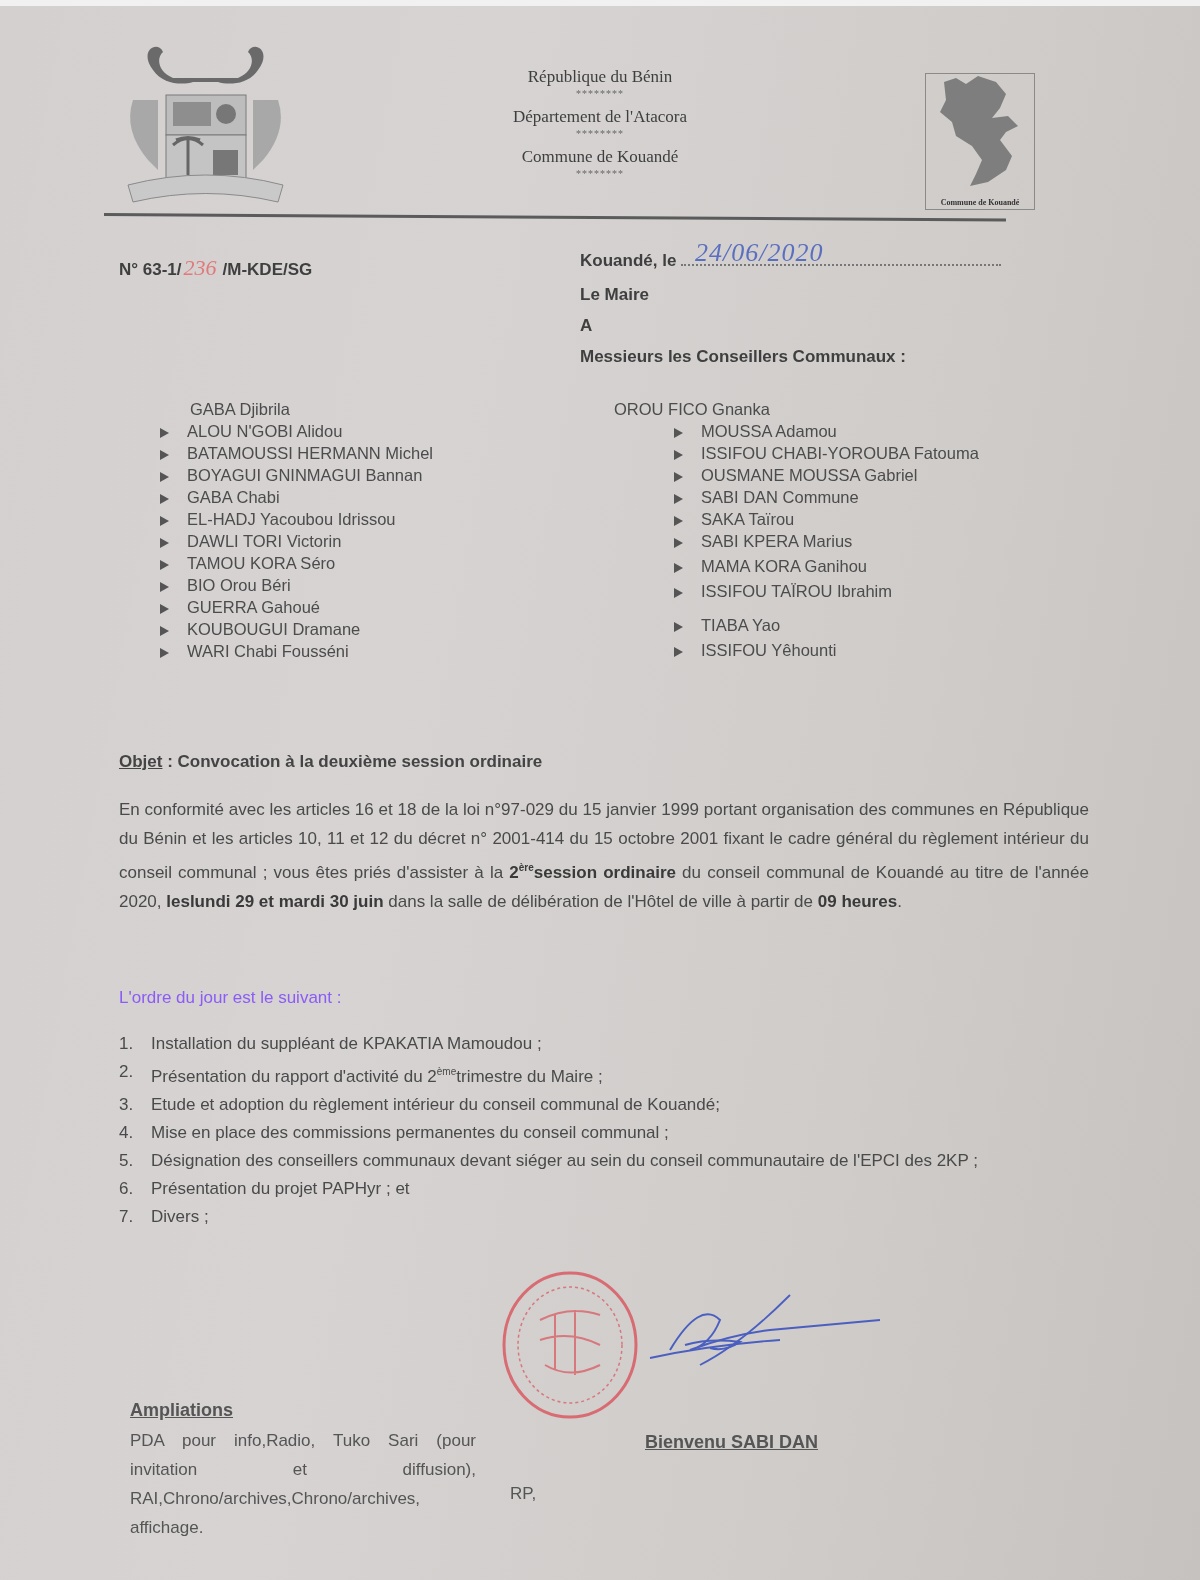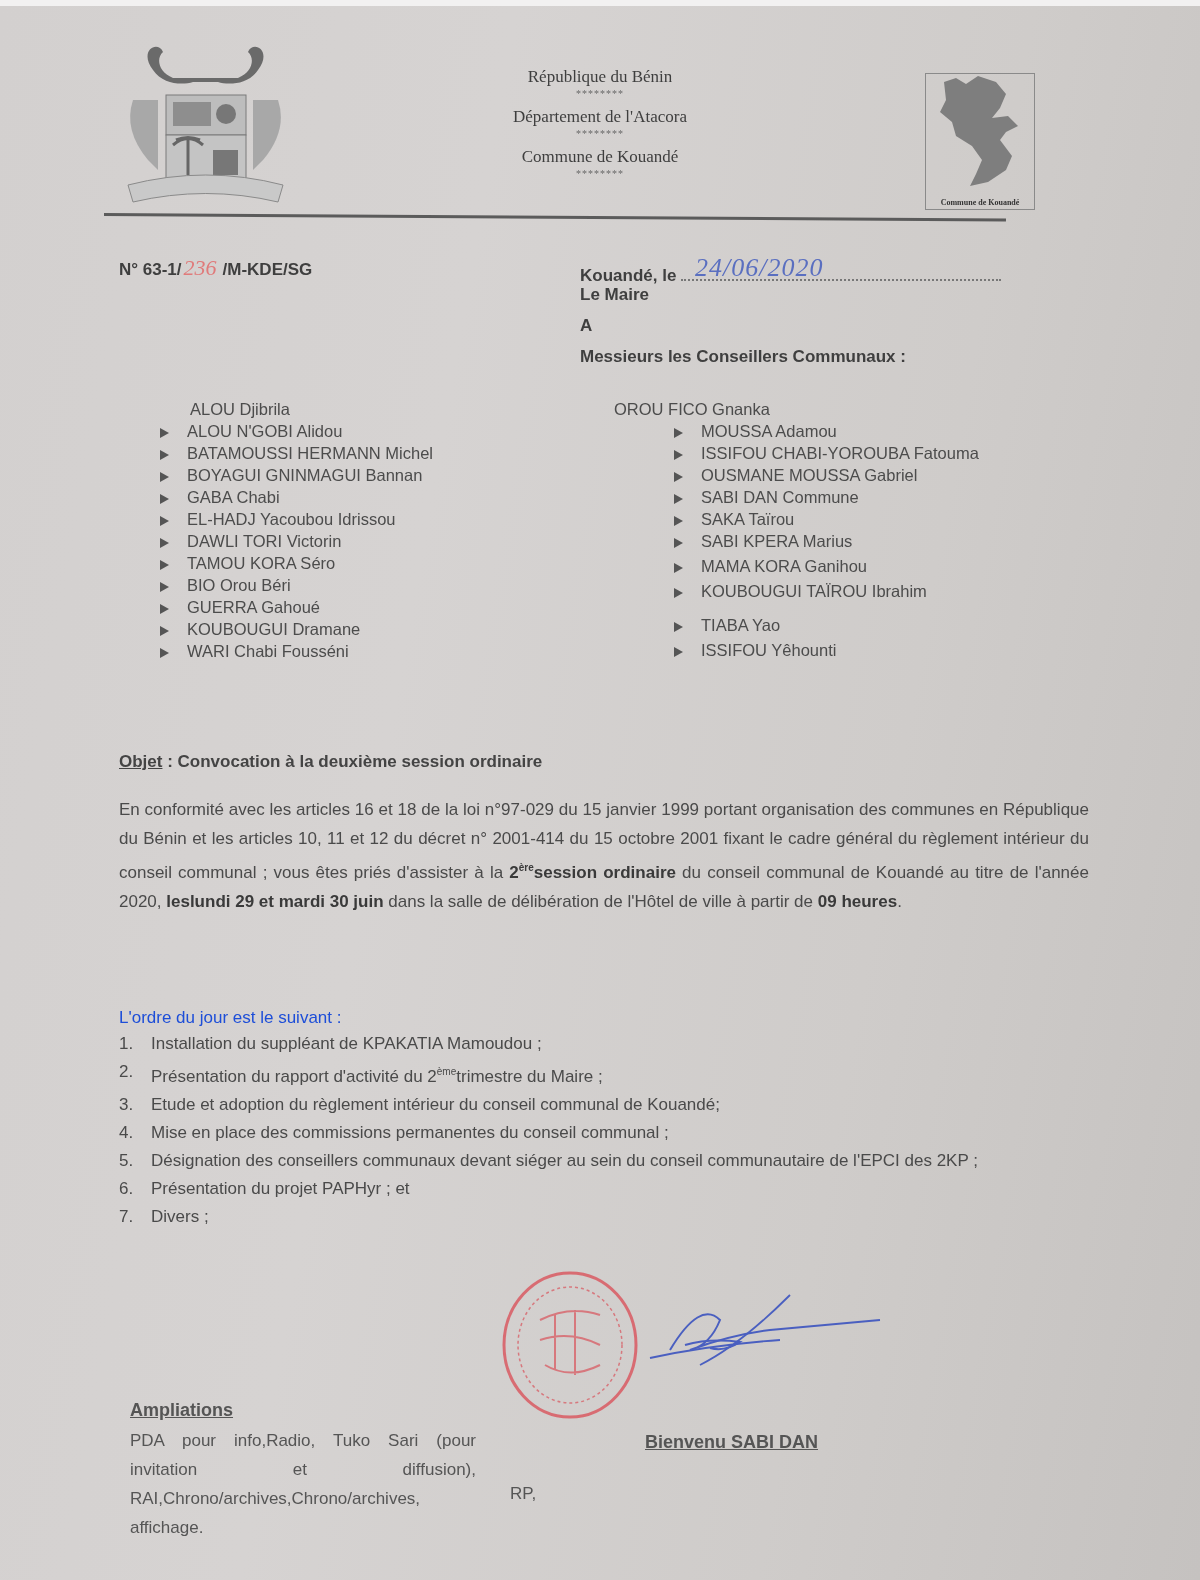--- a/index.html
+++ b/index.html
@@ -17,40 +17,40 @@
   .coat { left: 118px; top: 40px; width: 175px; height: 172px; }
   .header-center { left: 440px; top: 67px; width: 320px; text-align: center; font-family: "Liberation Serif", serif; color: #3e3e3e; }
   .header-center .hl { font-size: 17px; line-height: 20px; }
   .header-center .stars { font-size: 10px; letter-spacing: 1px; line-height: 12px; margin: 1px 0 7px; color: #666; }
   .mapbox { left: 925px; top: 73px; width: 108px; height: 135px; border: 1px solid #8a8a8a; }
   .map-caption { position: absolute; bottom: 2px; left: 0; width: 100%; text-align: center; font-family: "Liberation Serif", serif; font-size: 8px; color: #333; font-weight: bold; }
   .rule { left: 104px; top: 213px; width: 902px; height: 3px; background: #5b5b5b; transform: rotate(0.35deg); transform-origin: left; }
 
   .refno { left: 119px; top: 255px; font-size: 17px; font-weight: bold; color: #3f3f3f; }
   .refno .hand { color: #e07a7a; font-family: "Liberation Serif", serif; font-style: italic; font-size: 22px; font-weight: normal; margin: 0 6px 0 2px; }
-  .datebox { left: 580px; top: 263px; font-size: 17px; font-weight: bold; color: #3f3f3f; text-align: center; }
+  .datebox { left: 580px; top: 248px; font-size: 17px; font-weight: bold; color: #3f3f3f; text-align: center; }
   .datebox .dots { display: inline-block; width: 320px; border-bottom: 2px dotted #777; position: relative; height: 16px; vertical-align: baseline; }
   .datebox .hand-date { position: absolute; left: 14px; top: -10px; color: #5a6fc0; font-family: "Liberation Serif", serif; font-style: italic; font-size: 26px; font-weight: normal; letter-spacing: 1px; }
   .addr { left: 580px; font-size: 17px; font-weight: bold; color: #3f3f3f; }
 
   
   .list-left { left: 190px; top: 398px; font-size: 16.5px; color: #4c4c4c; }
   .list-right { left: 614px; top: 398px; font-size: 16.5px; color: #4c4c4c; }
   .list-row { height: 22px; line-height: 22px; white-space: nowrap; }
   .list-row .arrow { display: inline-block; width: 0; height: 0; border-top: 5px solid transparent; border-bottom: 5px solid transparent; border-left: 9px solid #555; margin-right: 18px; vertical-align: middle; }
   .list-left .list-row.bul { margin-left: -30px; }
   .list-right .list-row.bul { margin-left: 60px; }
 
   
   .objet { left: 119px; top: 752px; font-size: 17px; font-weight: bold; color: #444; }
   .objet .u { text-decoration: underline; }
   .para { left: 119px; top: 795px; width: 970px; font-size: 17px; line-height: 29px; color: #4a4a4a; text-align: justify; }
   .para b { color: #3a3a3a; margin-top: 23px; }
   .para sup { font-size: 10px; }
-  .ordre { left: 119px; top: 988px; font-size: 17px; color: #1d4ed8; margin-top: 20px; }
+  .ordre { left: 119px; top: 988px; font-size: 17px; color: #8b5cf6; }
   .agenda { left: 119px; top: 1030px; width: 980px; font-size: 17px; color: #4a4a4a; }
   .agenda .item { display: flex; line-height: 28px; }
   .agenda .num { width: 32px; flex: none; }
   .agenda sup { font-size: 10px; text-align: center; }
 
   
   .ampl-title { left: 130px; top: 1400px; font-size: 18px; font-weight: bold; color: #555; text-decoration: underline; }
   .ampl-text { left: 130px; top: 1426px; width: 346px; font-size: 17px; line-height: 29px; color: #555; text-align: justify; }
   .rp { left: 510px; top: 1484px; font-size: 17px; color: #555; }
   .stamp { left: 500px; top: 1270px; width: 140px; height: 150px; }
@@ -100,21 +100,21 @@
 
 <div class="abs datebox">
   <span>Kouandé, le</span>
   <span class="dots"><span class="hand-date">24/06/2020</span></span>
 </div>
 <div class="abs addr" style="top:285px">Le Maire</div>
 <div class="abs addr" style="top:316px">A</div>
 <div class="abs addr" style="top:347px">Messieurs les Conseillers Communaux :</div>
 
 <div class="abs list-left">
-  <div class="list-row"><span>ALOU Djibrila</span></div>
+  <div class="list-row"><span>GABA Djibrila</span></div>
   <div class="list-row bul"><span class="arrow"></span><span>ALOU N'GOBI Alidou</span></div>
   <div class="list-row bul"><span class="arrow"></span><span>BATAMOUSSI HERMANN Michel</span></div>
   <div class="list-row bul"><span class="arrow"></span><span>BOYAGUI GNINMAGUI Bannan</span></div>
   <div class="list-row bul"><span class="arrow"></span><span>GABA Chabi</span></div>
   <div class="list-row bul"><span class="arrow"></span><span>EL-HADJ Yacoubou Idrissou</span></div>
   <div class="list-row bul"><span class="arrow"></span><span>DAWLI TORI Victorin</span></div>
   <div class="list-row bul"><span class="arrow"></span><span>TAMOU KORA Séro</span></div>
   <div class="list-row bul"><span class="arrow"></span><span>BIO Orou Béri</span></div>
   <div class="list-row bul"><span class="arrow"></span><span>GUERRA Gahoué</span></div>
   <div class="list-row bul"><span class="arrow"></span><span>KOUBOUGUI Dramane</span></div>
@@ -123,21 +123,21 @@
 
 <div class="abs list-right">
   <div class="list-row"><span>OROU FICO Gnanka</span></div>
   <div class="list-row bul"><span class="arrow"></span><span>MOUSSA Adamou</span></div>
   <div class="list-row bul"><span class="arrow"></span><span>ISSIFOU CHABI-YOROUBA Fatouma</span></div>
   <div class="list-row bul"><span class="arrow"></span><span>OUSMANE MOUSSA Gabriel</span></div>
   <div class="list-row bul"><span class="arrow"></span><span>SABI DAN Commune</span></div>
   <div class="list-row bul"><span class="arrow"></span><span>SAKA Taïrou</span></div>
   <div class="list-row bul"><span class="arrow"></span><span>SABI KPERA Marius</span></div>
   <div class="list-row bul" style="margin-top:3px"><span class="arrow"></span><span>MAMA KORA Ganihou</span></div>
-  <div class="list-row bul" style="margin-top:3px"><span class="arrow"></span><span>KOUBOUGUI TAÏROU Ibrahim</span></div>
+  <div class="list-row bul" style="margin-top:3px"><span class="arrow"></span><span>ISSIFOU TAÏROU Ibrahim</span></div>
   <div class="list-row bul" style="margin-top:12px"><span class="arrow"></span><span>TIABA Yao</span></div>
   <div class="list-row bul" style="margin-top:3px"><span class="arrow"></span><span>ISSIFOU Yêhounti</span></div>
 </div>
 
 <div class="abs objet">
   <span class="u">Objet</span><span> : Convocation à la deuxième session ordinaire</span>
 </div>
 
 <div class="abs para">
   <span>En conformité avec les articles 16 et 18 de la loi n°97-029 du 15 janvier 1999 portant organisation des communes en République du Bénin et les articles 10, 11 et 12 du décret n° 2001-414 du 15 octobre 2001 fixant le cadre général du règlement intérieur du conseil communal ; vous êtes priés d'assister à la </span><b><span>2</span><sup>ère</sup><span>session ordinaire</span></b><span> du conseil communal de Kouandé au titre de l'année 2020, </span><b>leslundi 29 et mardi 30 juin</b><span> dans la salle de délibération de l'Hôtel de ville à partir de </span><b>09 heures</b><span>.</span>

